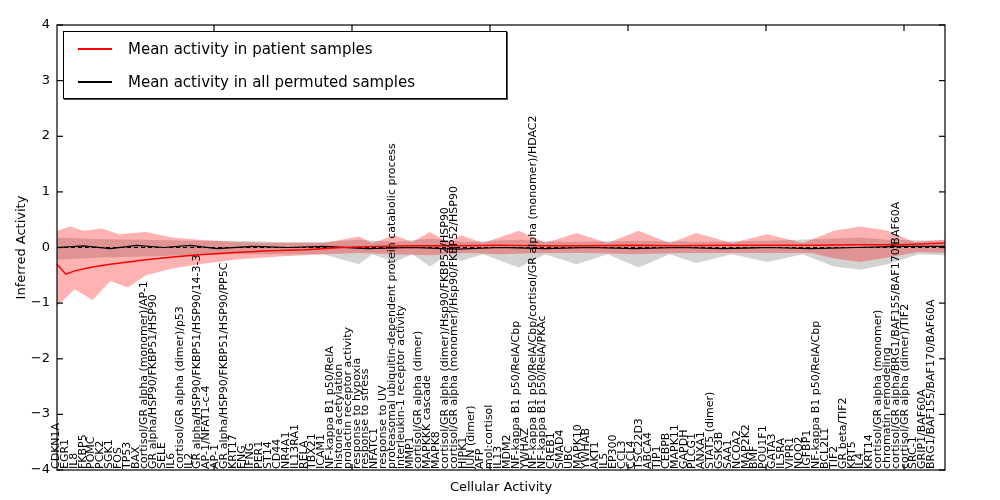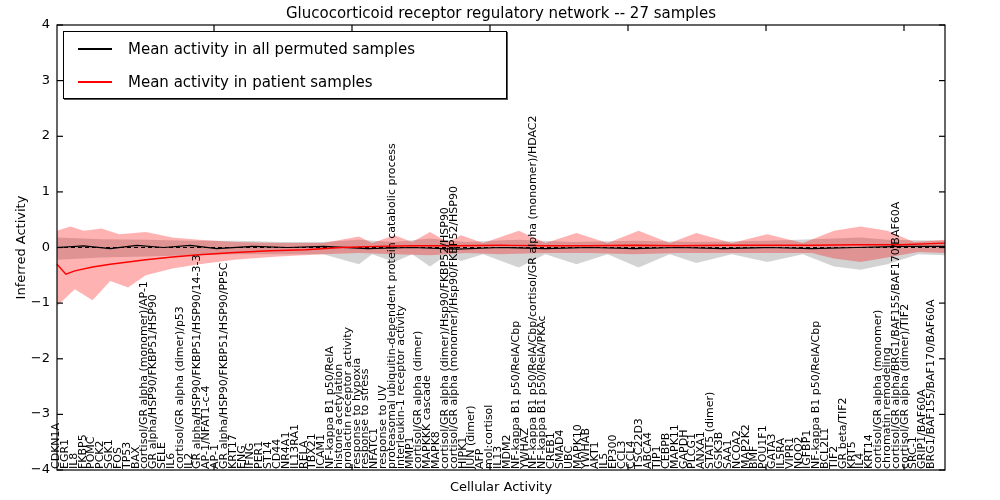--- a/index.html
+++ b/index.html
@@ -55,21 +55,20 @@
       <line x1="490" y1="25" x2="490" y2="31" stroke="#000" stroke-width="1.2"></line>
       <line x1="490" y1="470" x2="490" y2="464" stroke="#000" stroke-width="1.2"></line>
       <line x1="628" y1="25" x2="628" y2="31" stroke="#000" stroke-width="1.2"></line>
       <line x1="628" y1="470" x2="628" y2="464" stroke="#000" stroke-width="1.2"></line>
       <line x1="766" y1="25" x2="766" y2="31" stroke="#000" stroke-width="1.2"></line>
       <line x1="766" y1="470" x2="766" y2="464" stroke="#000" stroke-width="1.2"></line>
       <line x1="904" y1="25" x2="904" y2="31" stroke="#000" stroke-width="1.2"></line>
       <line x1="904" y1="470" x2="904" y2="464" stroke="#000" stroke-width="1.2"></line>
     </svg>
 
-  <div id="title">Glucocorticoid receptor regulatory network -- 27 samples</div>
   <div id="ylabel">Inferred Activity</div>
   <div id="xlabel">Cellular Activity</div>
 
   <div id="ytick-labels">
       <div style="left: 8px; top: 16px;">4</div>
       <div style="left: 8px; top: 71.625px;">3</div>
       <div style="left: 8px; top: 127.25px;">2</div>
       <div style="left: 8px; top: 182.875px;">1</div>
       <div style="left: 8px; top: 238.5px;">0</div>
       <div style="left: 8px; top: 294.125px;">−1</div>
@@ -175,21 +174,21 @@
       <div style="left: 890.96px; bottom: 31px;">chromatin remodeling</div>
       <div style="left: 899.8px; bottom: 31px;">cortisol/GR alpha/BRG1/BAF155/BAF170/BAF60A</div>
       <div style="left: 908.64px; bottom: 31px;">cortisol/GR alpha (dimer)/TIF2</div>
       <div style="left: 917.48px; bottom: 31px;">SRC-1</div>
       <div style="left: 926.32px; bottom: 31px;">GRIP1/BAF60A</div>
       <div style="left: 935.16px; bottom: 31px;">BRG1/BAF155/BAF170/BAF60A</div>
     </div>
 
   <div id="legend">
     <div class="legend-row">
+      <span class="legend-line" id="legend-line-1" style="border-top-color: rgb(255, 0, 0);"></span>
+      <span class="legend-text">Mean activity in patient samples</span>
+    </div>
+    <div class="legend-row">
       <span class="legend-line" id="legend-line-0" style="border-top-color: rgb(0, 0, 0);"></span>
       <span class="legend-text">Mean activity in all permuted samples</span>
-    </div>
-    <div class="legend-row">
-      <span class="legend-line" id="legend-line-1" style="border-top-color: rgb(255, 0, 0);"></span>
-      <span class="legend-text">Mean activity in patient samples</span>
     </div>
   </div>
 </div>
 
 </body></html>

